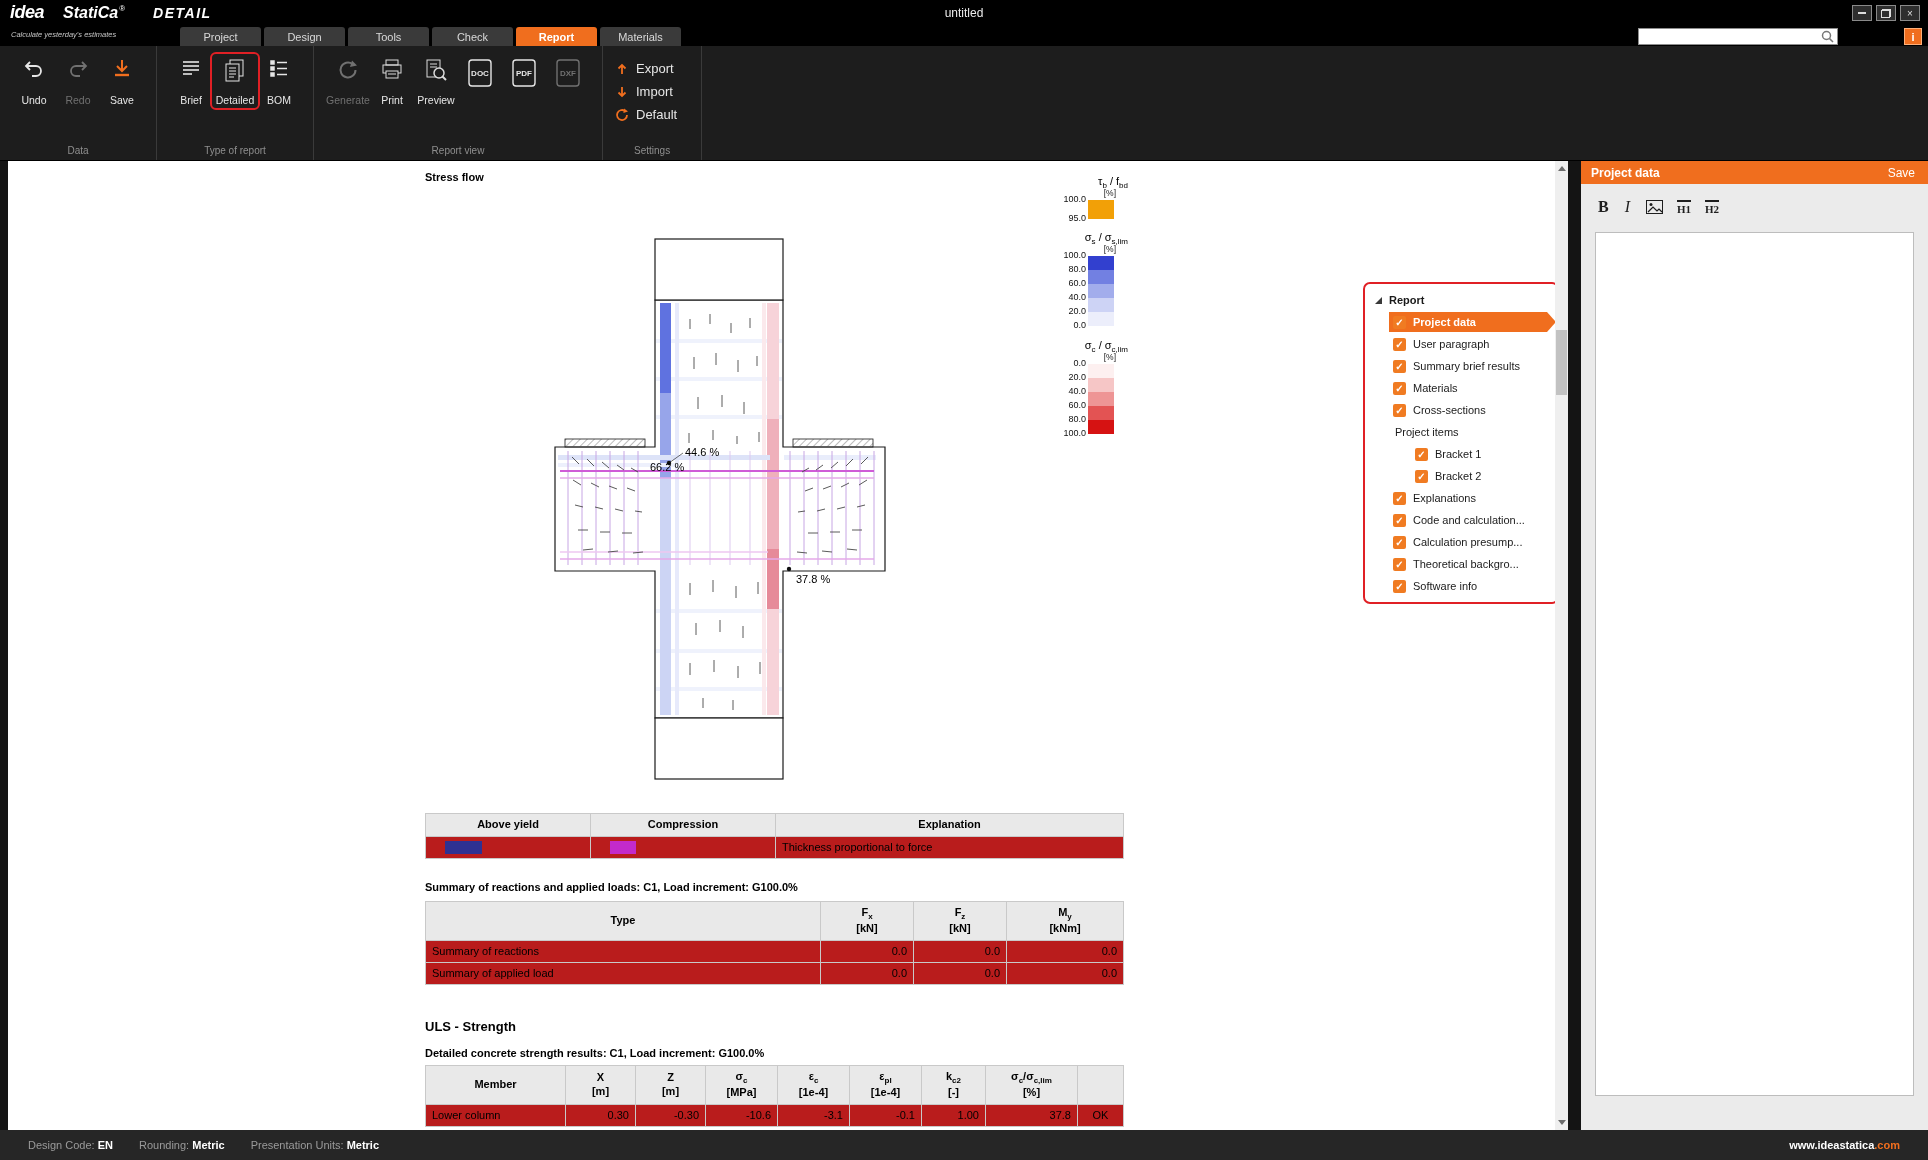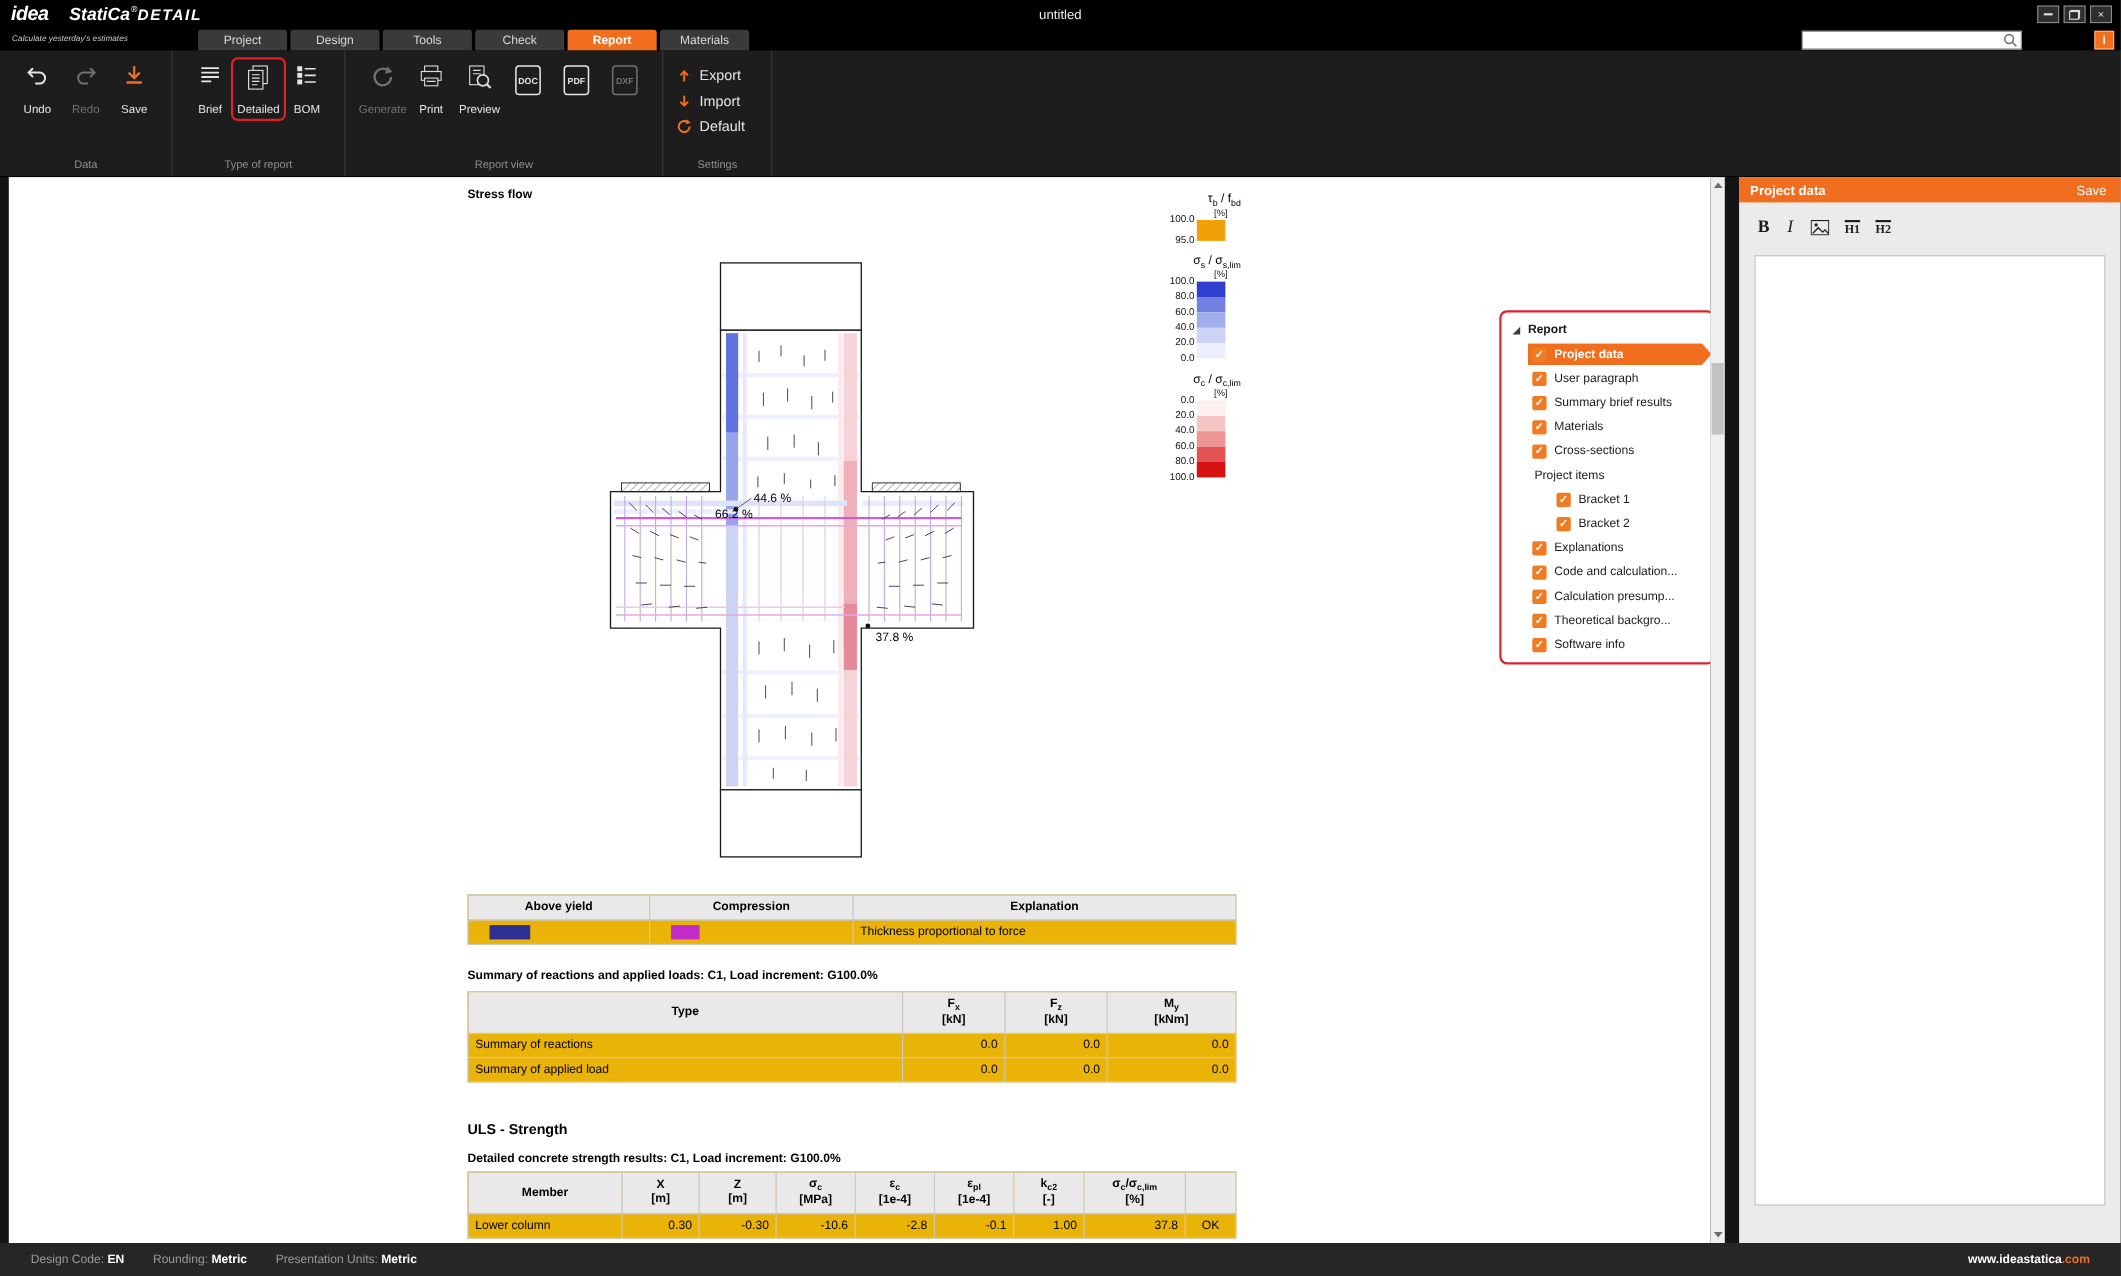--- a/index.html
+++ b/index.html
@@ -5,21 +5,21 @@
 *{margin:0;padding:0;box-sizing:border-box}
 html,body{width:1928px;height:1160px}
 body{position:relative;overflow:hidden;background:#141414;font-family:"Liberation Sans",sans-serif;color:#000}
 
 
 .titlebar{position:absolute;left:0;top:0;width:100%;height:27px;background:#000;color:#fff}
 .brand{position:absolute;left:10px;top:2px;display:flex;align-items:baseline}
 .brand-idea{font-style:italic;font-weight:bold;font-size:18px;letter-spacing:-.5px}
 .brand-statica{font-style:italic;font-weight:bold;font-size:16px;margin-left:19px}
 .brand-reg{font-size:8px;position:relative;top:-7px;margin-left:1px}
-.brand-module{font-style:italic;font-weight:bold;font-size:14px;letter-spacing:1.5px;}
+.brand-module{font-style:italic;font-weight:bold;font-size:14px;letter-spacing:1.5px;margin-left:28px}
 .doc-title{position:absolute;left:0;right:0;top:6px;text-align:center;font-size:12px;color:#ededed}
 .win-controls{position:absolute;right:8px;top:5px;display:flex;gap:4px}
 .win-btn{width:20px;height:16px;background:#2e2e2e;border:1px solid #8a8a8a;color:#ddd;display:flex;align-items:center;justify-content:center;font-size:10px;cursor:pointer}
 .minimize-bar{width:8px;height:2px;background:#ddd}
 .restore-sq{position:relative;width:10px;height:9px}
 .restore-sq::before{content:"";position:absolute;right:0;top:0;width:7px;height:6px;border:1px solid #ddd}
 .restore-sq::after{content:"";position:absolute;left:0;bottom:0;width:7px;height:6px;border:1px solid #ddd;background:#2e2e2e}
 
 
 .tabbar{position:absolute;left:0;top:27px;width:100%;height:19px;background:#000}
@@ -59,21 +59,21 @@
 .legends{position:absolute;left:1030px;top:14px;width:90px;height:320px}
 .legend{position:absolute;left:0;width:90px}
 .lg-title{text-align:right;font-size:11px;height:13px;white-space:nowrap}
 .lg-title sub,.rp-table sub{font-size:8px}
 .lg-unit{text-align:right;font-size:8.5px;height:12px;padding-right:12px;color:#222}
 .lg-scale{position:relative;margin-left:50px;width:26px}
 .lg-box{position:absolute;left:0;width:26px}
 .lg-tick{position:absolute;right:28px;width:40px;text-align:right;font-size:9px;color:#111}
 
 
-.rp-table{position:absolute;border-collapse:collapse;table-layout:fixed;font-size:11px;background:#eab308}
+.rp-table{position:absolute;border-collapse:collapse;table-layout:fixed;font-size:11px;background:#b91c1c}
 .rp-table th{background:#e9e9e9;border:1px solid #c9c9c9;font-weight:bold;text-align:center;padding:4px;line-height:1.25}
 .rp-table td{border:1px solid #c9c9c9;padding:3px 6px;line-height:1.35}
 .rp-table td.num{text-align:right}
 .rp-table td.ctr{text-align:center}
 .swatch{display:block;height:13px;margin-left:13px}
 .swatch-ay{width:37px;background:#2e3192}
 .swatch-comp{width:26px;background:#c32aca}
 
 
 .tree-panel{position:absolute;left:1355px;top:121px;width:196px;height:322px;background:#fff;border:2px solid #e02025;border-radius:7px;padding-top:5px;font-size:11px;color:#1a1a1a}
@@ -518,21 +518,21 @@
           <th><span>σ</span><sub>c</sub><span>/σ</span><sub>c,lim</sub><br><span>[%]</span></th>
           <th></th>
         </tr>
       </thead>
       <tbody>
         <tr>
           <td>Lower column</td>
           <td class="num">0.30</td>
           <td class="num">-0.30</td>
           <td class="num">-10.6</td>
-          <td class="num">-2.8</td>
+          <td class="num">-3.1</td>
           <td class="num">-0.1</td>
           <td class="num">1.00</td>
           <td class="num">37.8</td>
           <td class="ctr">OK</td>
         </tr>
       </tbody>
     </table>
 
     <div class="tree-panel">
       <div class="tree-row root">

